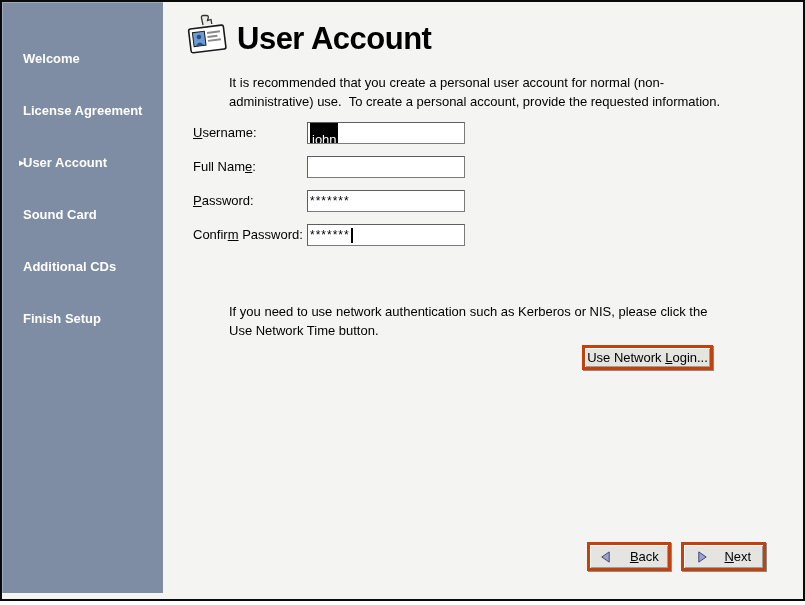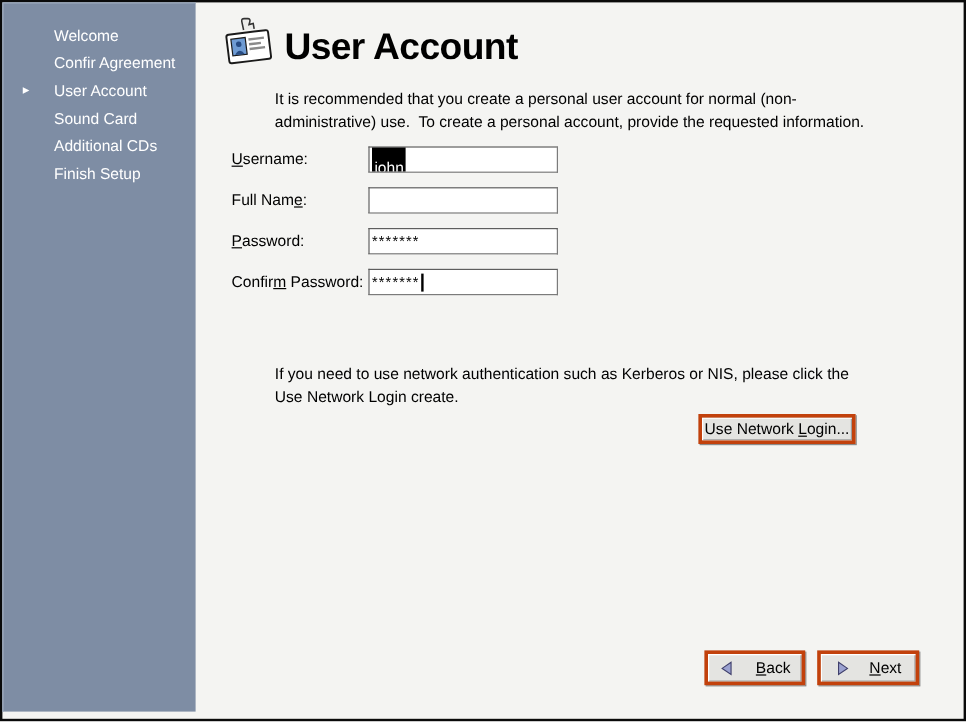--- a/index.html
+++ b/index.html
@@ -20,23 +20,24 @@
   .sidebar {
     position:absolute; left:0; top:0;
     width:161px; height:591px;
     background:#7E8DA4;
     box-shadow:inset 1px 1px 0 #9EABBE;
   }
   .side-list { padding-top:16px; }
   .side-item {
     position:relative;
     height:23px; line-height:23px;
-    padding-left:43px;
-    color:#ffffff; font-weight:normal; font-size:13px;
+    padding-left:21px;
+    color:#ffffff; font-weight:bold; font-size:13px;
     white-space:nowrap;
+    margin-top:29px;
   }
   .side-arrow {
     position:absolute; left:17px; top:0;
     font-size:11px; color:#ffffff;
   }
   .page-title {
     position:absolute; left:235px; top:21px;
     font-size:31px; font-weight:bold; color:#000;
     letter-spacing:-0.5px; line-height:1;
   }
@@ -97,21 +98,21 @@
 <body>
 
 <div class="window">
 
   <div class="sidebar">
     <div class="side-list">
       <div class="side-item">
         <span>Welcome</span>
       </div>
       <div class="side-item">
-        <span>Confir Agreement</span>
+        <span>License Agreement</span>
       </div>
       <div class="side-item">
         <span class="side-arrow">▸</span>
         <span>User Account</span>
       </div>
       <div class="side-item">
         <span>Sound Card</span>
       </div>
       <div class="side-item">
         <span>Additional CDs</span>
@@ -159,21 +160,21 @@
   </div>
 
   <div class="form-label" style="top:222px;"><span>Confir</span><span class="accel">m</span><span> Password:</span></div>
   <div class="text-input" style="top:222px;">
     <span class="mask">*******</span>
       <span class="caret"></span>
   </div>
 
   <div class="net-text">
     <div>If you need to use network authentication such as Kerberos or NIS, please click the</div>
-    <div>Use Network Login create.</div>
+    <div>Use Network Time button.</div>
   </div>
 
   <button class="btn net-btn"><span><span>Use Network </span><span class="accel">L</span><span>ogin...</span></span></button>
 
   <button class="btn back-btn">
     <span>
       <svg width="13" height="14" viewBox="0 0 14 14" class="arrow-svg">
         <polygon points="11,1.5 3,7 11,12.5" fill="#9BA2D0" stroke="#3F3F6B" stroke-width="1"></polygon>
       </svg>
     </span>

